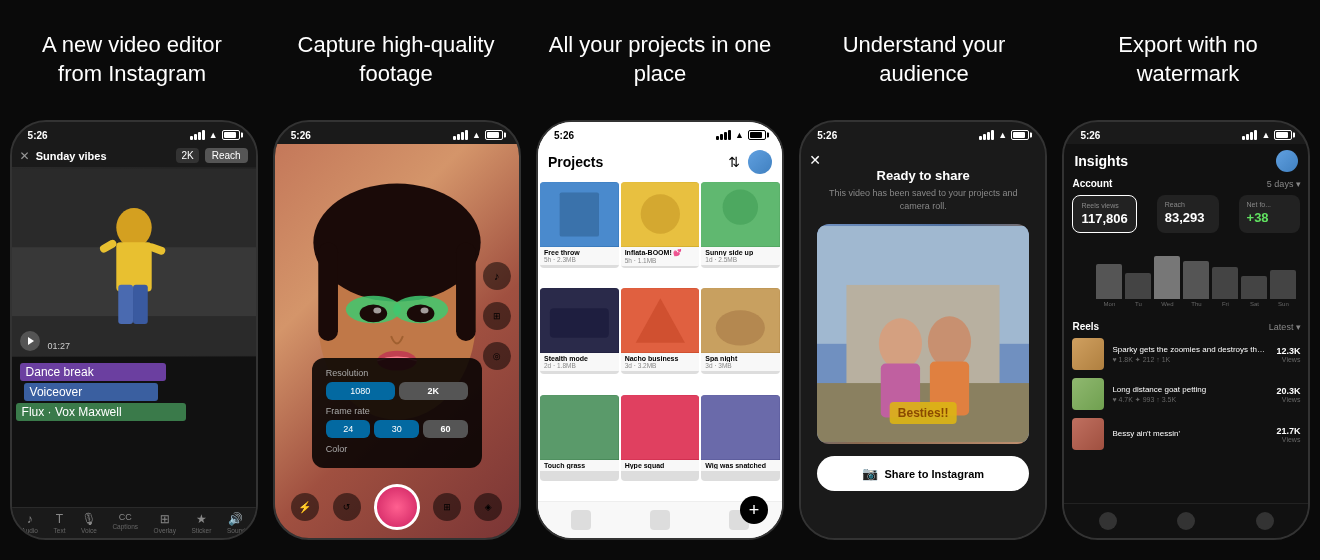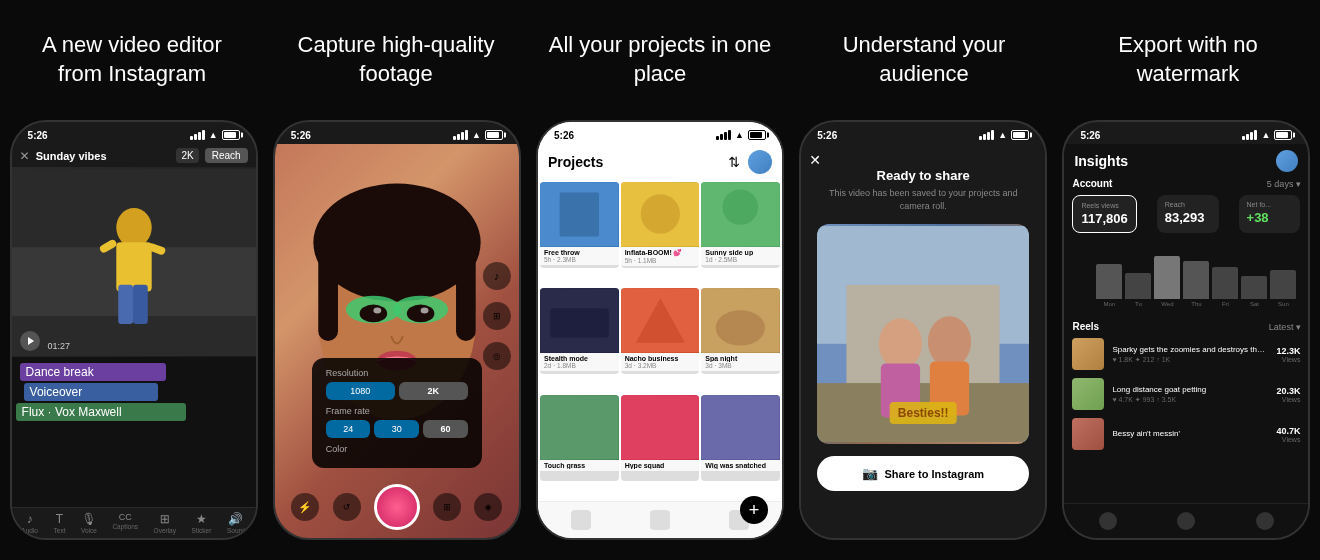--- a/index.html
+++ b/index.html
@@ -1263,21 +1263,21 @@
               <div class="reel-views-label">Views</div>
             </div>
           </div>
 
           <div class="reel-item">
             <div class="reel-thumb reel-thumb-3"></div>
             <div class="reel-info">
               <div class="reel-name">Bessy ain't messin'</div>
             </div>
             <div class="reel-views">
-              <div class="reel-views-num">40.7K</div>
+              <div class="reel-views-num">21.7K</div>
               <div class="reel-views-label">Views</div>
             </div>
           </div>
 
         </div>
 
         <div class="phone5-bottom-bar">
           <div class="phone5-nav-icon"></div>
           <div class="phone5-nav-icon"></div>
           <div class="phone5-nav-icon"></div>

